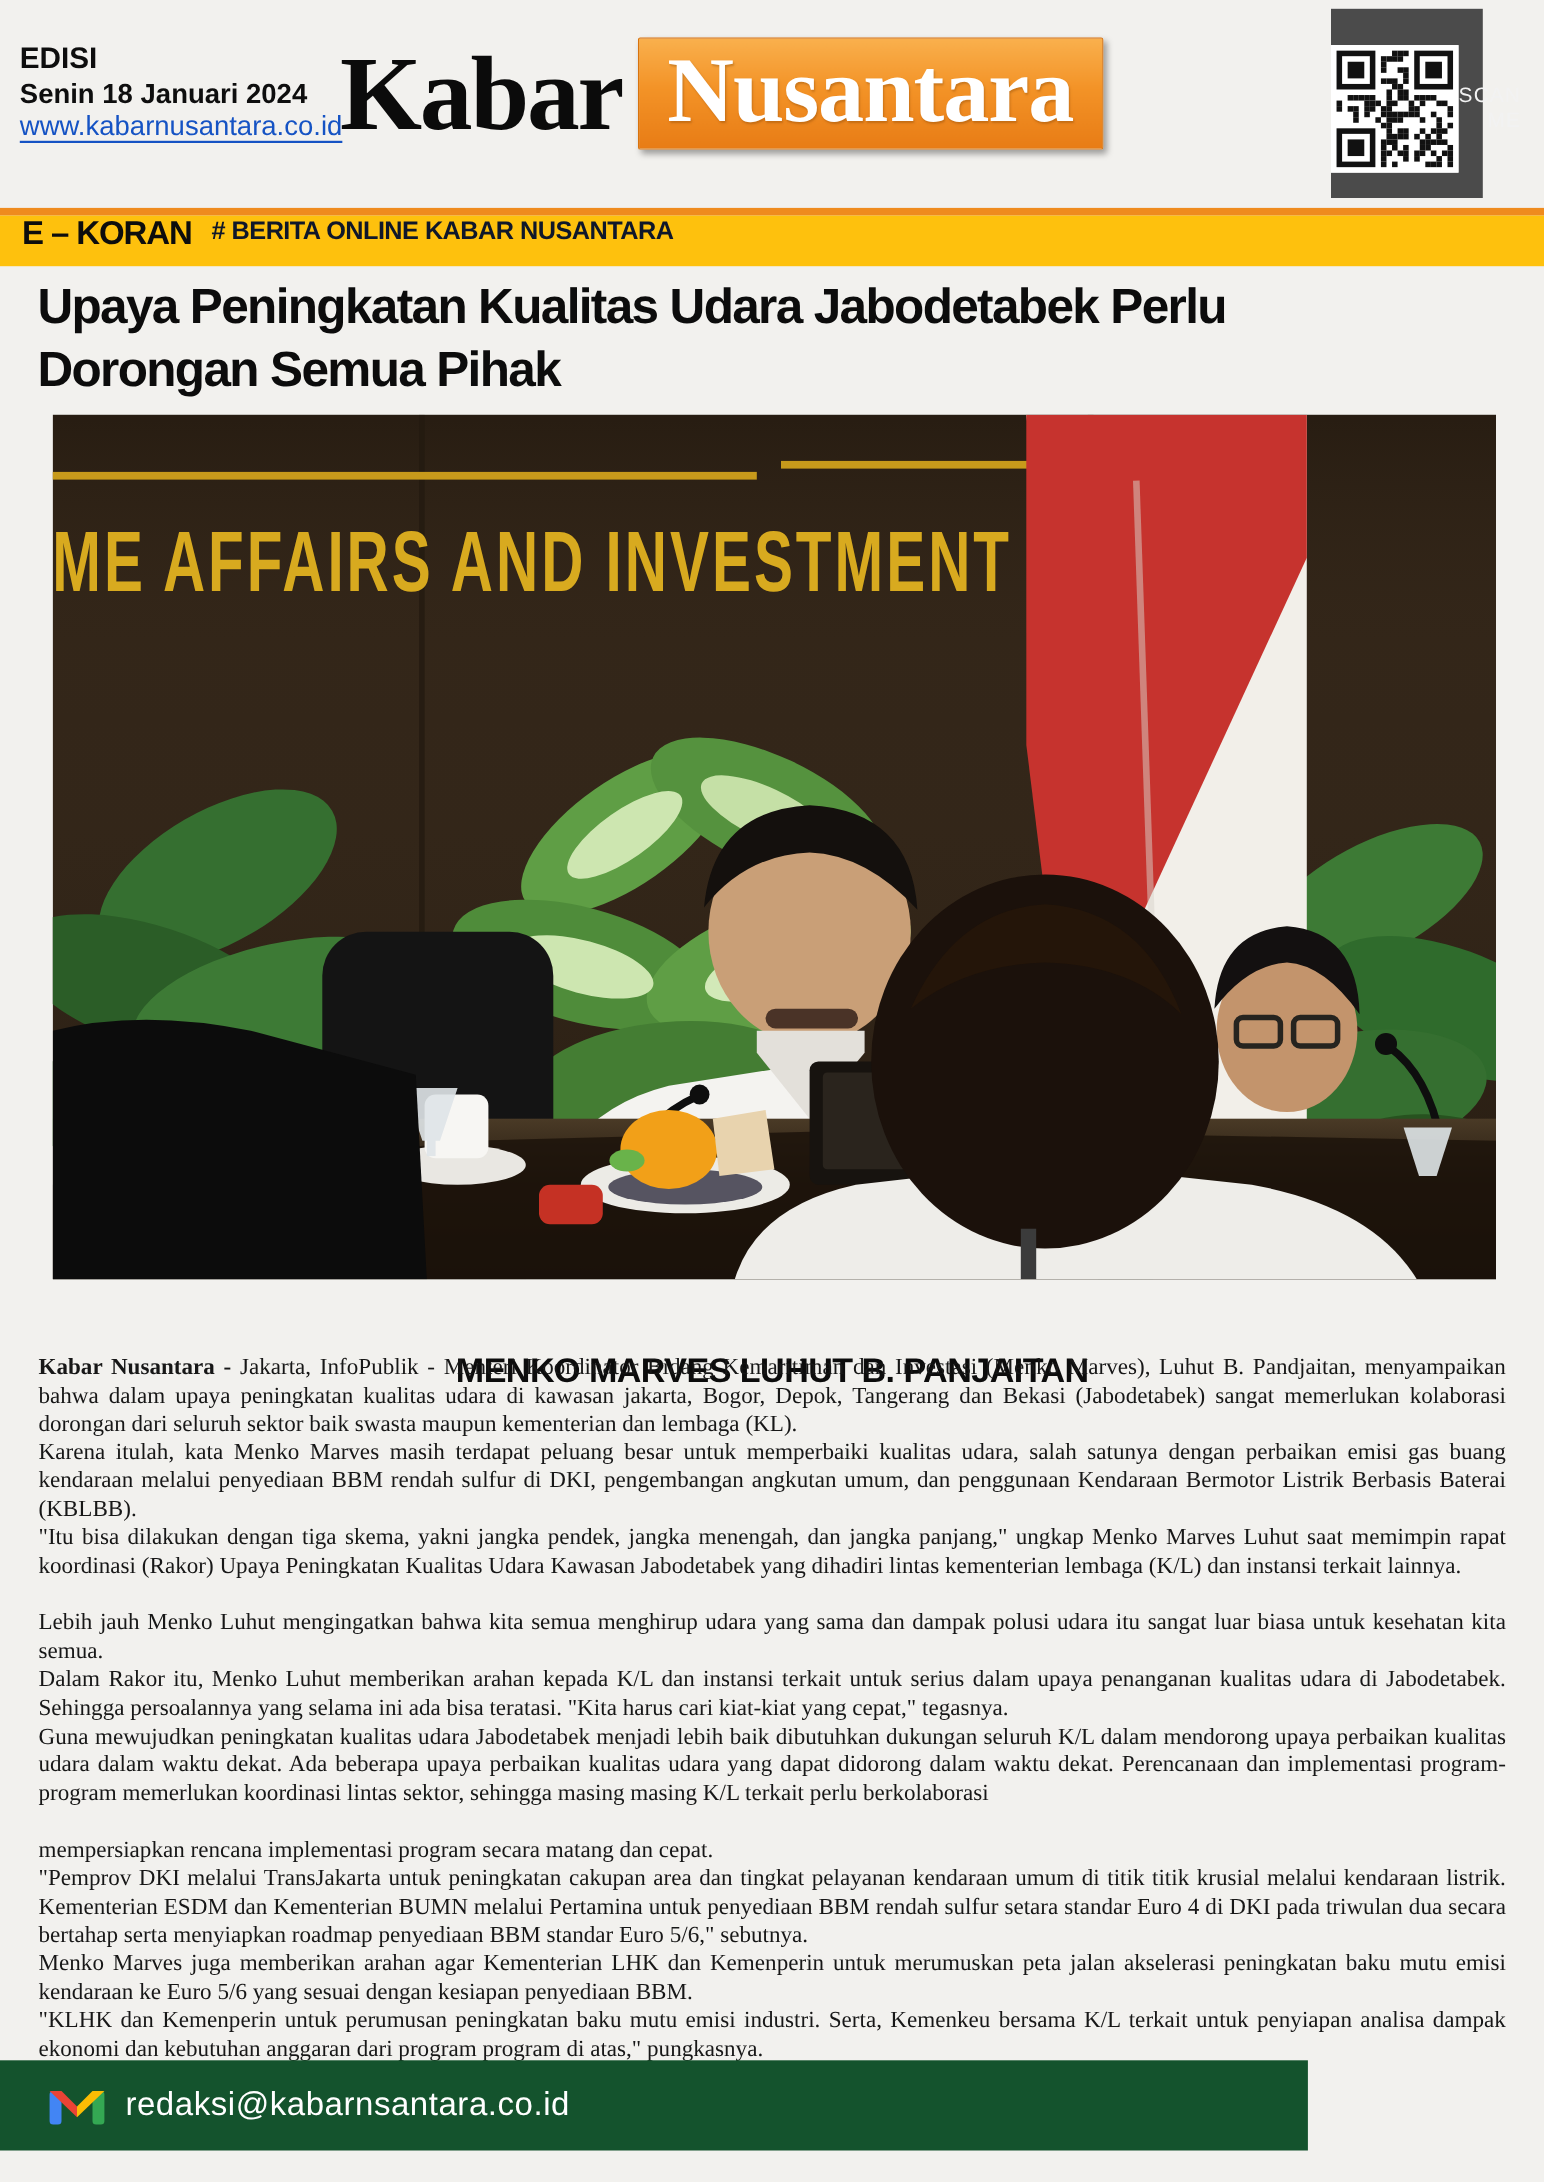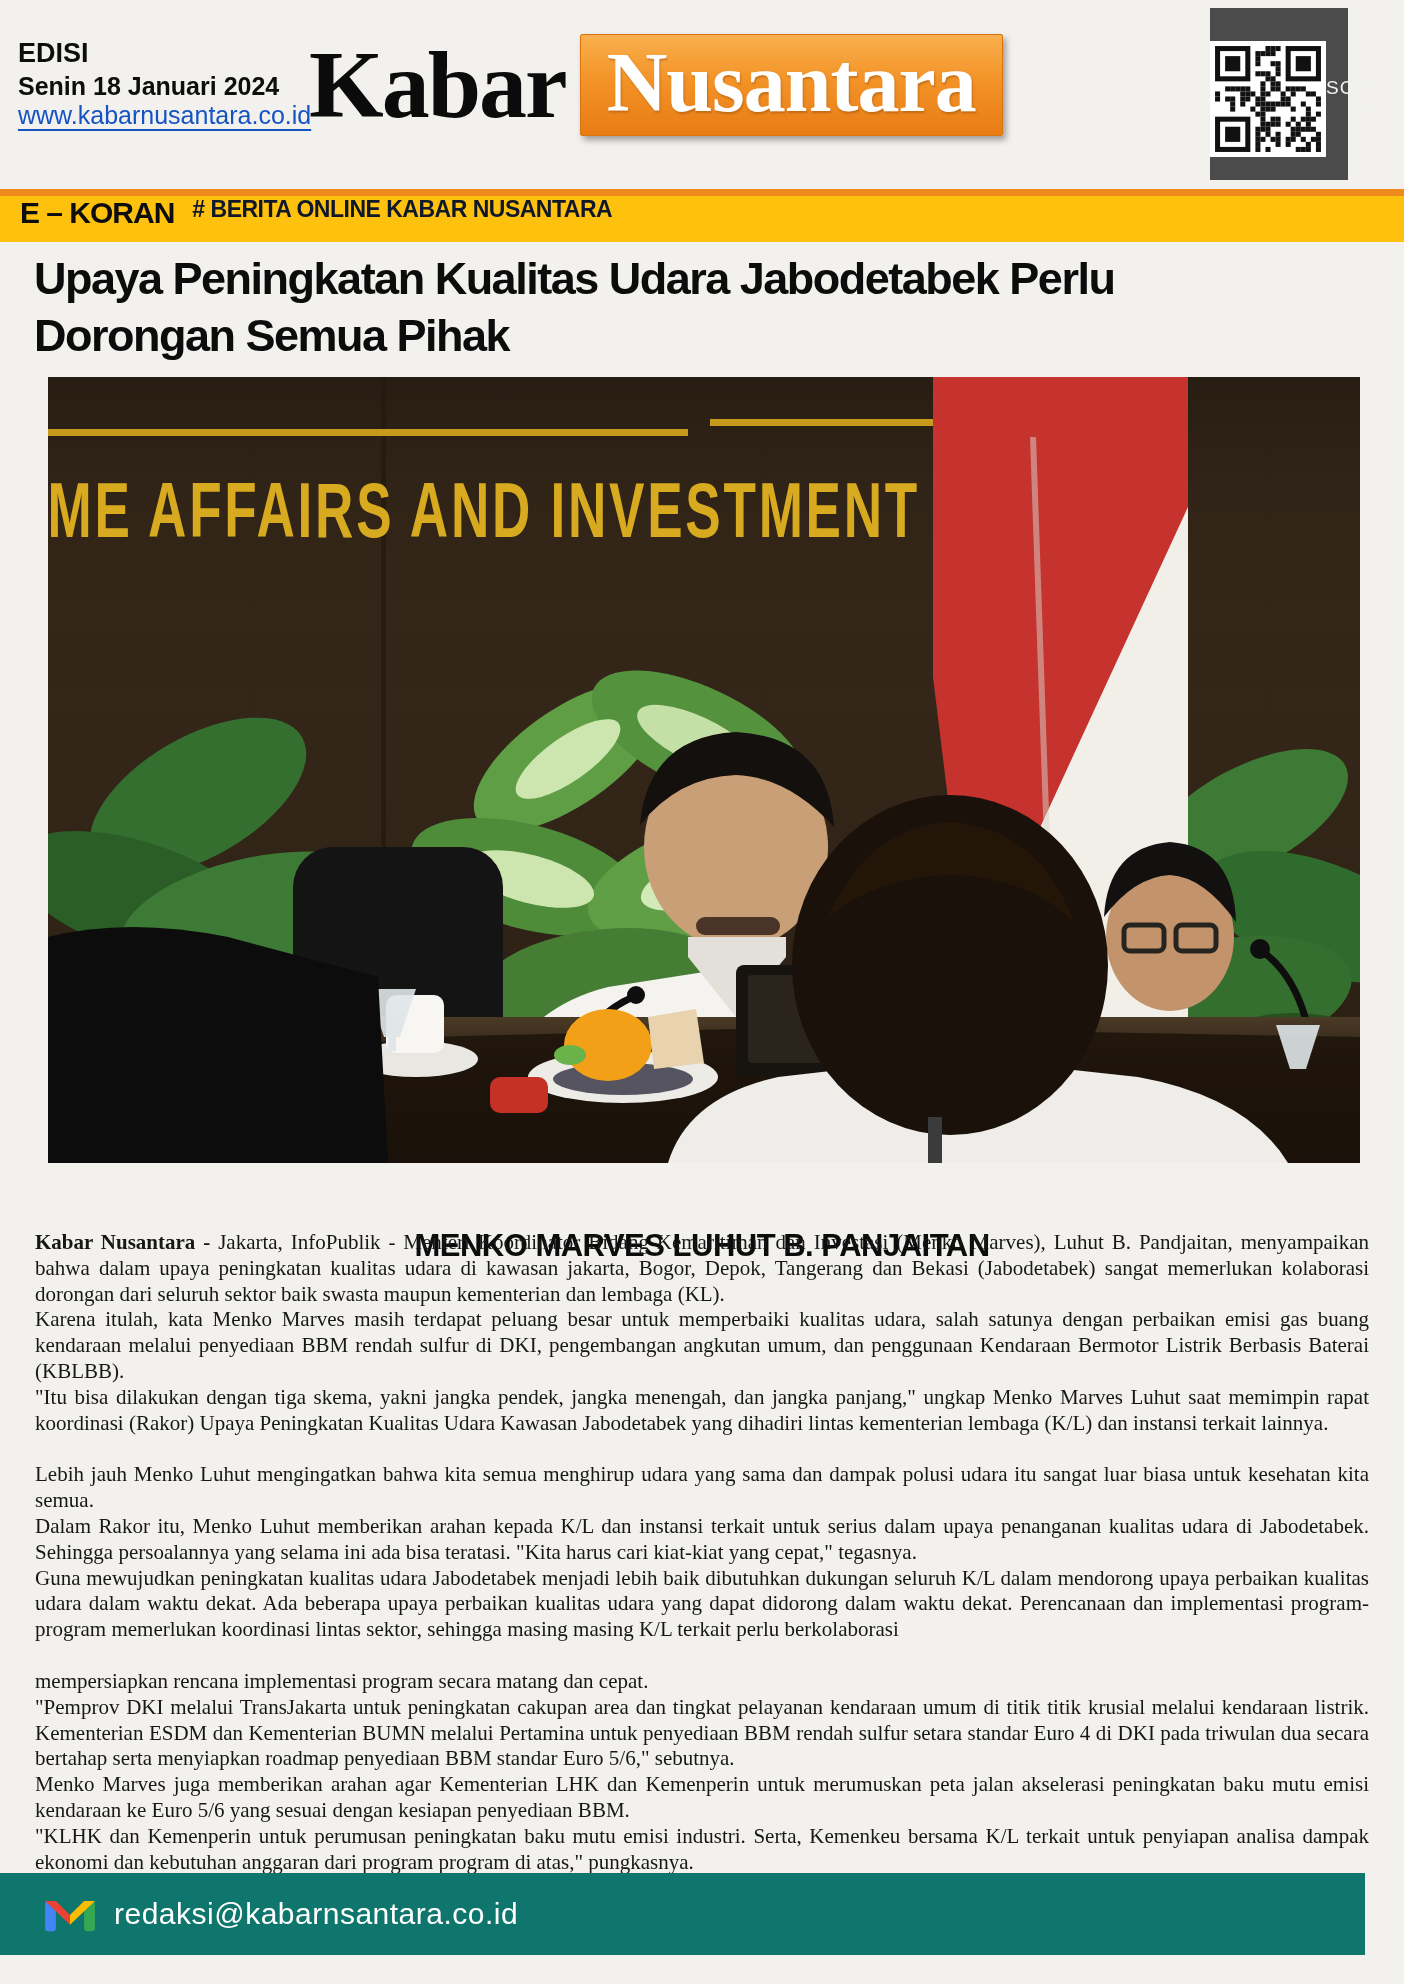--- a/index.html
+++ b/index.html
@@ -41,21 +41,21 @@
   .photo{position:absolute;left:48px;top:377px;width:1312px;height:786px;background:#2f231767;}
   .photo svg{display:block;}
   .caption{position:absolute;left:0;top:1228px;width:1404px;text-align:center;
     font-size:31px;font-weight:700;letter-spacing:-0.5px;color:#0c0c0c;}
   
   .article{position:absolute;left:35px;top:1230px;width:1334px;display:flex;gap:26px;flex-direction:column;}
   .col{flex:1 1 0;font-family:"Liberation Serif",serif;font-size:21px;line-height:25.8px;
     color:#171717;text-align:justify;}
   .col p{margin:0;}
   
-  .footer{position:absolute;left:0;top:1873px;width:1365px;height:82px;background:#0f766e;
+  .footer{position:absolute;left:0;top:1873px;width:1189px;height:82px;background:#14532d;
     display:flex;align-items:center;}
   .gmail{margin-left:44px;width:52px;height:40px;flex:0 0 auto;}
   .footer-email{margin-left:18px;color:#ffffff;font-size:30px;letter-spacing:0.5px;}
 </style>
 </head>
 <body>
 
 <div class="page">
 
   <div class="header">

